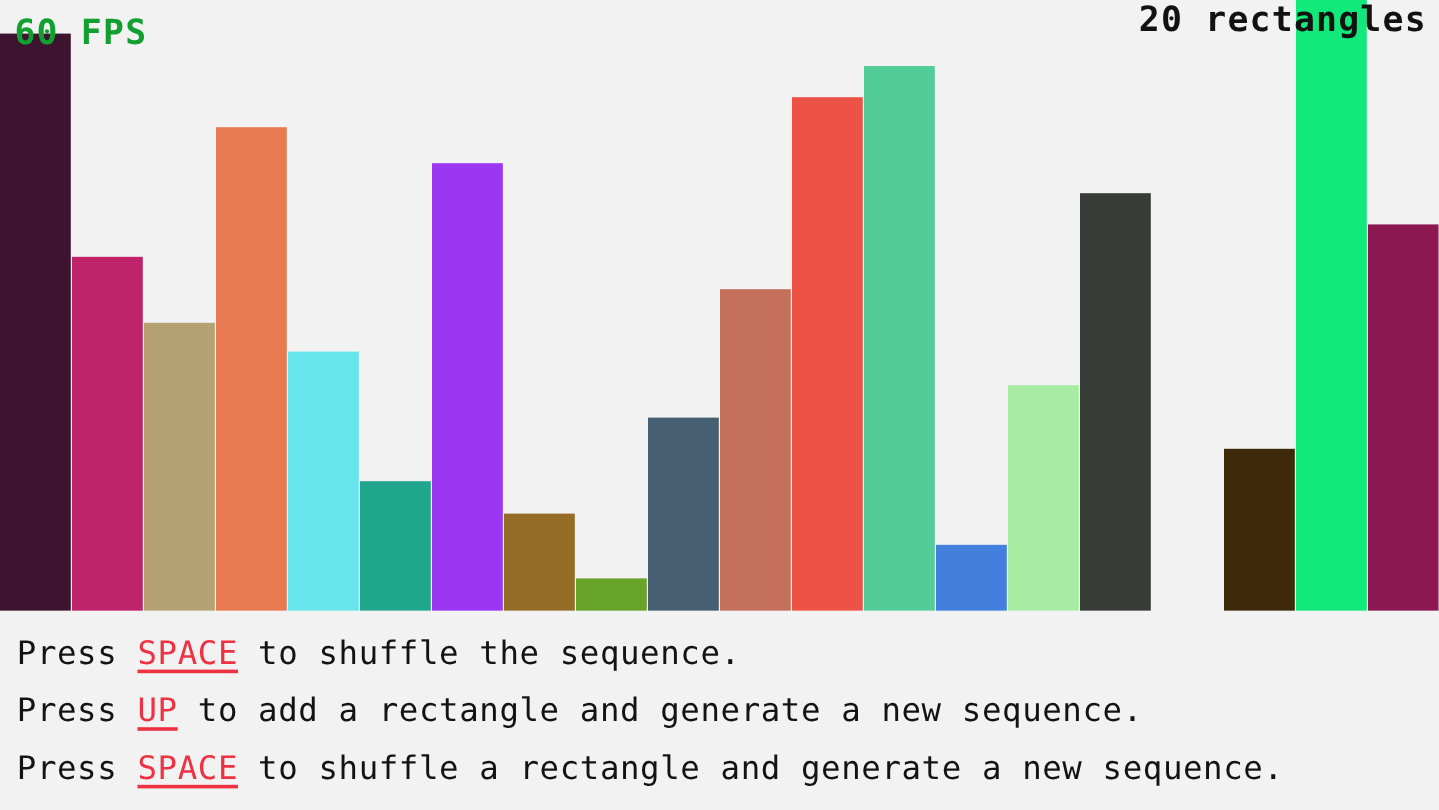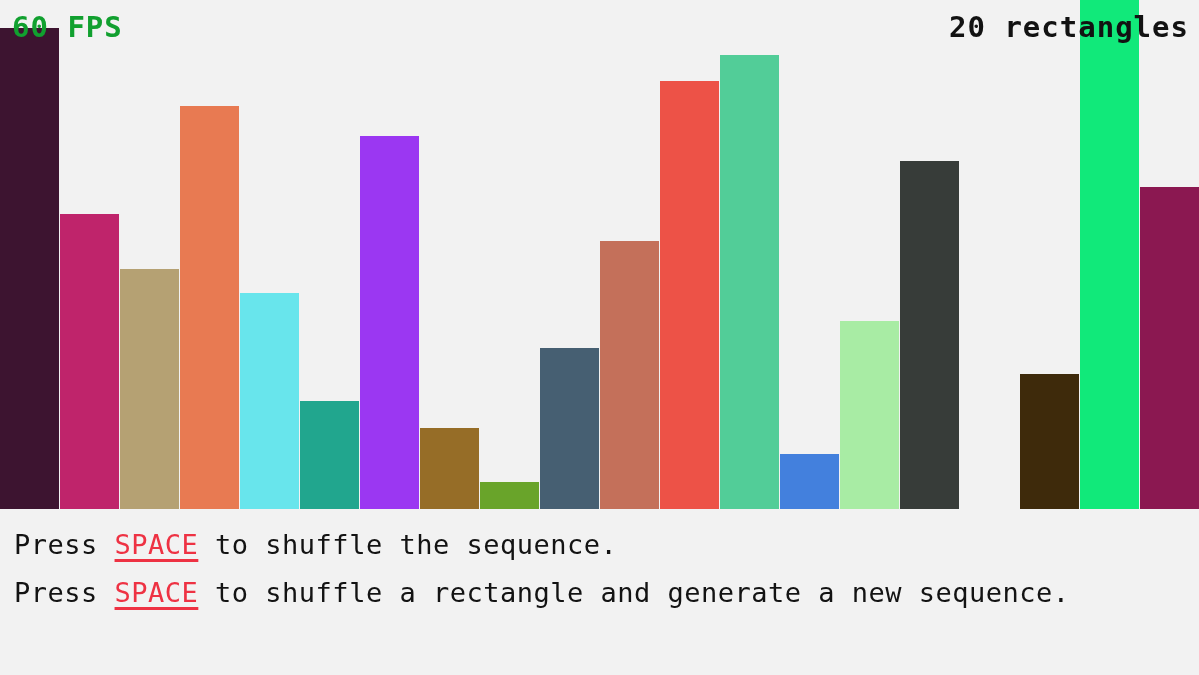--- a/index.html
+++ b/index.html
@@ -40,21 +40,21 @@
     line-height: 1;
     white-space: nowrap;
   }
   #fps-counter {
     left: 12px;
     top: 13px;
     color: #11a02f;
   }
   #rect-count {
     right: 10px;
-    top: 13px;
+    top: 2px;
     color: #121212;
   }
 
   
   #instructions {
     position: absolute;
     left: 0;
     top: 509px;
     width: 1199px;
     height: 166px;
@@ -104,16 +104,17 @@
       <div class="bar" style="left: 1080px; width: 59px; height: 509px; background: rgb(17, 233, 122);"></div>
       <div class="bar" style="left: 1140px; width: 59px; height: 322px; background: rgb(139, 24, 81);"></div>
     </div>
 
   <div class="hud" id="fps-counter">60 FPS</div>
 
   <div class="hud" id="rect-count">20 rectangles</div>
 
   <div id="instructions">
       <div class="instruction-line"><span>Press </span><span class="key">SPACE</span><span> to shuffle the sequence.</span></div>
+      <div class="instruction-line"><span>Press </span><span class="key">UP</span><span> to add a rectangle and generate a new sequence.</span></div>
       <div class="instruction-line"><span>Press </span><span class="key">SPACE</span><span> to shuffle a rectangle and generate a new sequence.</span></div>
     </div>
 
 </div>
 
 </body></html>

